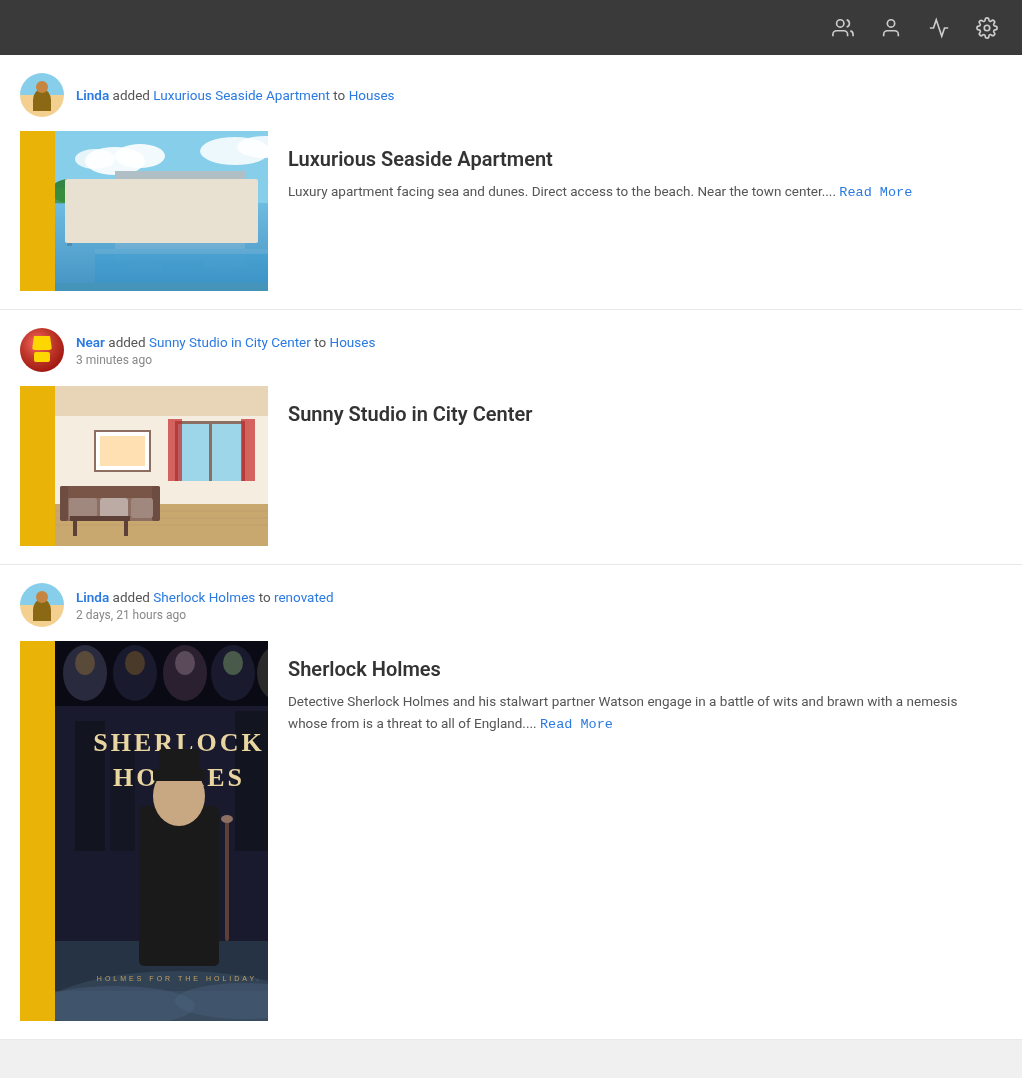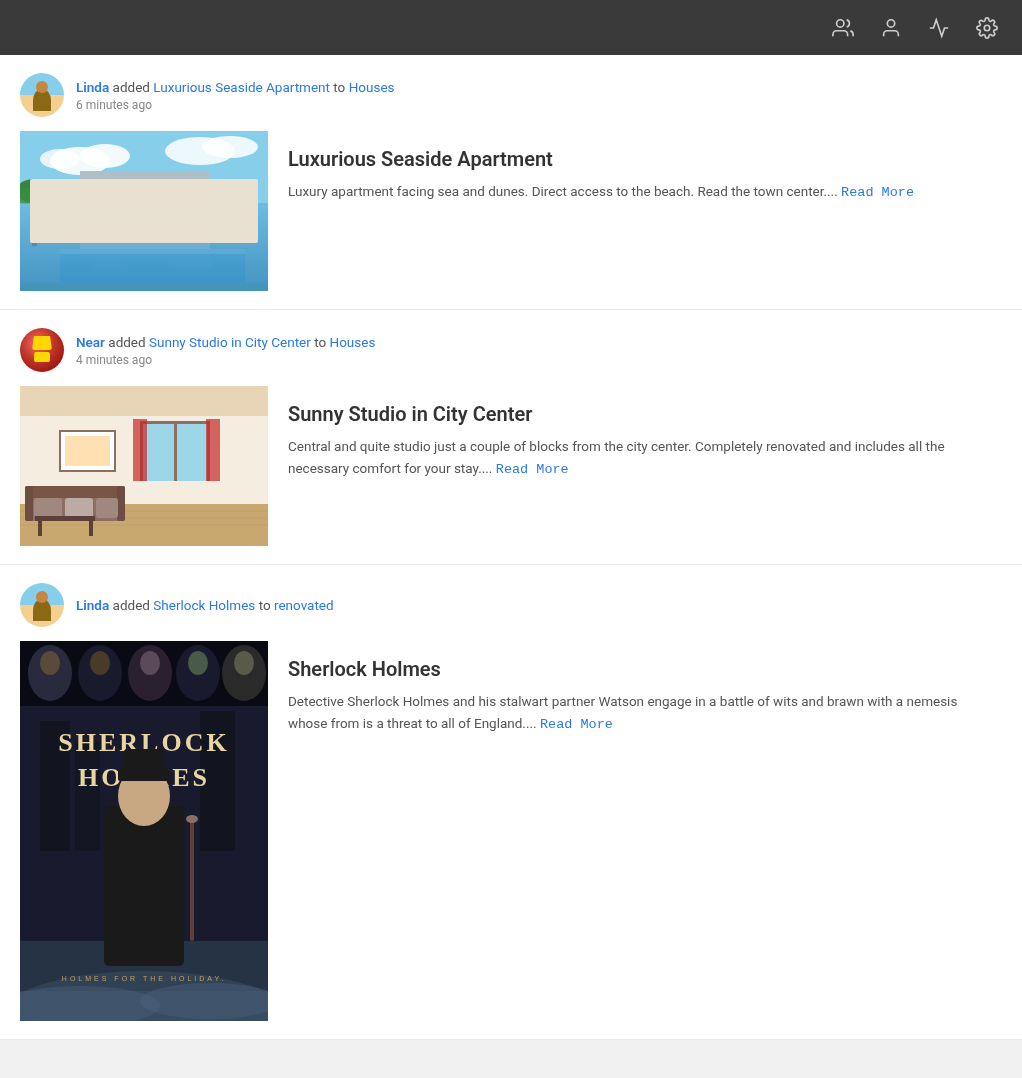--- a/index.html
+++ b/index.html
@@ -96,20 +96,21 @@
       gap: 0;
       align-items: flex-start;
     }
     .card-image {
       width: 248px;
       min-width: 248px;
       height: 160px;
       overflow: hidden;
       flex-shrink: 0;
       background: #eab308;
+      padding-left: 35px;
     }
     .card-image-tall {
       height: 380px;
     }
     
     .img-apartment {
       width: 100%;
       height: 100%;
       background: linear-gradient(180deg, #87ceeb 0%, #87ceeb 40%, #4a9fd4 41%, #1a7ab5 60%, #5b9bd5 70%, #a8d4f5 75%, #7dbee8 80%, #3a8fc0 90%, #1a6090 100%);
       position: relative;
@@ -267,21 +268,20 @@
     <div class="activity-header">
       <div class="linda-avatar avatar"></div>
       <div class="activity-text">
         <div class="activity-meta">
           <a class="username">Linda</a>
           <span> added </span>
           <a class="link">Luxurious Seaside Apartment</a>
           <span> to </span>
           <a class="link">Houses</a>
         </div>
-        <div class="activity-time">6 minutes ago</div>
       </div>
     </div>
     <div class="card-content">
       <div class="card-image">
         <div class="img-apartment">
           
           <svg width="248" height="160" viewBox="0 0 248 160" xmlns="http://www.w3.org/2000/svg">
 
             <rect width="248" height="160" fill="#87ceeb"></rect>
 
@@ -317,39 +317,39 @@
 
             <rect x="40" y="118" width="185" height="5" fill="#b3e5fc"></rect>
 
             <rect x="0" y="152" width="248" height="10" fill="#81c784"></rect>
           </svg>
         </div>
       </div>
       <div class="card-details">
         <div class="card-title">Luxurious Seaside Apartment</div>
         <div class="card-description">
-          <span>Luxury apartment facing sea and dunes. Direct access to the beach. Read the town center....</span>
+          <span>Luxury apartment facing sea and dunes. Direct access to the beach. Near the town center....</span>
           <a class="read-more">Read More</a>
         </div>
       </div>
     </div>
   </div>
 
   <div class="feed-item">
     <div class="activity-header">
       <div class="ironman-icon avatar"></div>
       <div class="activity-text">
         <div class="activity-meta">
           <a class="username">Near</a>
           <span> added </span>
           <a class="link">Sunny Studio in City Center</a>
           <span> to </span>
           <a class="link">Houses</a>
         </div>
-        <div class="activity-time">4 minutes ago</div>
+        <div class="activity-time">3 minutes ago</div>
       </div>
     </div>
     <div class="card-content">
       <div class="card-image">
         <svg width="248" height="160" viewBox="0 0 248 160" xmlns="http://www.w3.org/2000/svg">
 
           <rect width="248" height="160" fill="#d4b896"></rect>
 
           <rect width="248" height="30" fill="#e8d5b8"></rect>
 
@@ -382,39 +382,36 @@
           <rect x="15" y="130" width="60" height="5" fill="#5d4037"></rect>
           <rect x="18" y="135" width="4" height="15" fill="#5d4037"></rect>
           <rect x="69" y="135" width="4" height="15" fill="#5d4037"></rect>
 
           <rect x="40" y="45" width="55" height="40" fill="#fff" stroke="#8d6e63" stroke-width="2"></rect>
           <rect x="45" y="50" width="45" height="30" fill="#ffcc80" opacity="0.6"></rect>
         </svg>
       </div>
       <div class="card-details">
         <div class="card-title">Sunny Studio in City Center</div>
-        <div class="card-description">
-          <span>Central and quite studio just a couple of blocks from the city center. Completely renovated and includes all the necessary comfort for your stay....</span>
-          <a class="read-more">Read More</a>
-        </div>
       </div>
     </div>
   </div>
 
   <div class="feed-item">
     <div class="activity-header">
       <div class="linda-avatar avatar"></div>
       <div class="activity-text">
         <div class="activity-meta">
           <a class="username">Linda</a>
           <span> added </span>
           <a class="link">Sherlock Holmes</a>
           <span> to </span>
           <a class="link">renovated</a>
         </div>
+        <div class="activity-time">2 days, 21 hours ago</div>
       </div>
     </div>
     <div class="card-content">
       <div class="card-image card-image-tall">
         <svg width="248" height="380" viewBox="0 0 248 380" xmlns="http://www.w3.org/2000/svg">
 
           <rect width="248" height="380" fill="#1a1a2e"></rect>
 
           <rect x="0" y="300" width="248" height="80" fill="#2c3e50" opacity="0.7"></rect>
           <ellipse cx="124" cy="380" rx="150" ry="50" fill="#3d5266" opacity="0.5"></ellipse>

